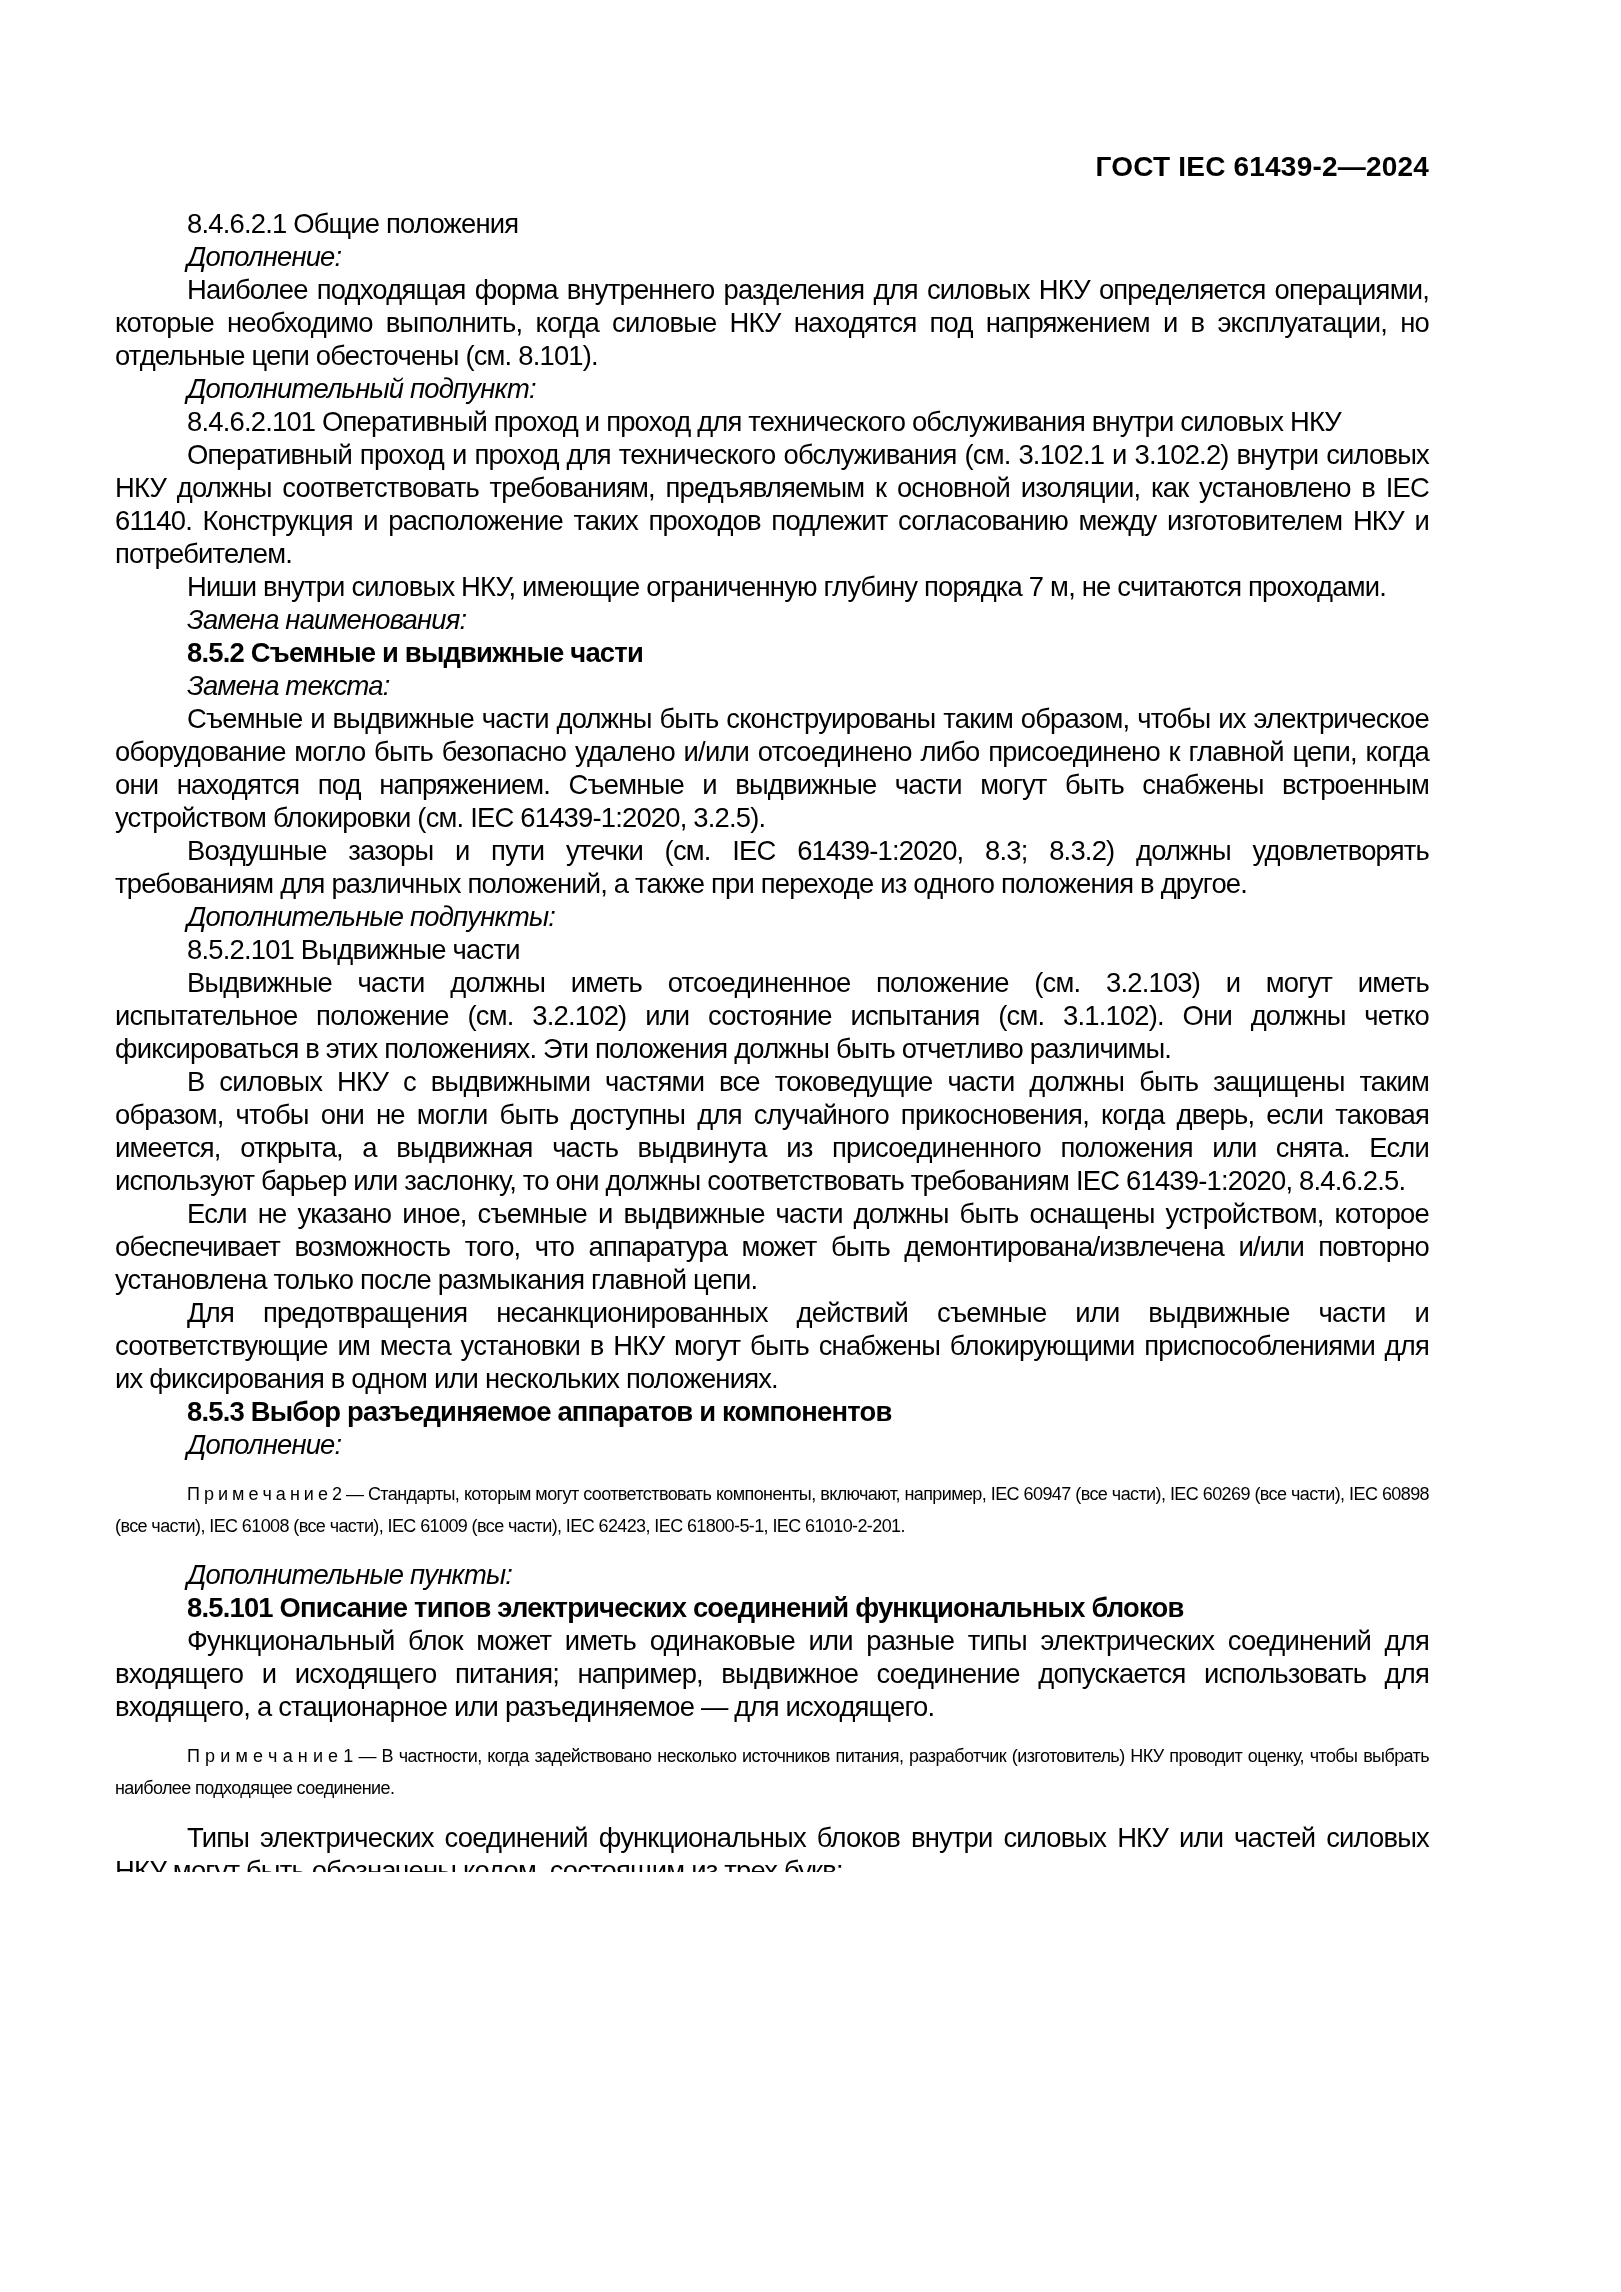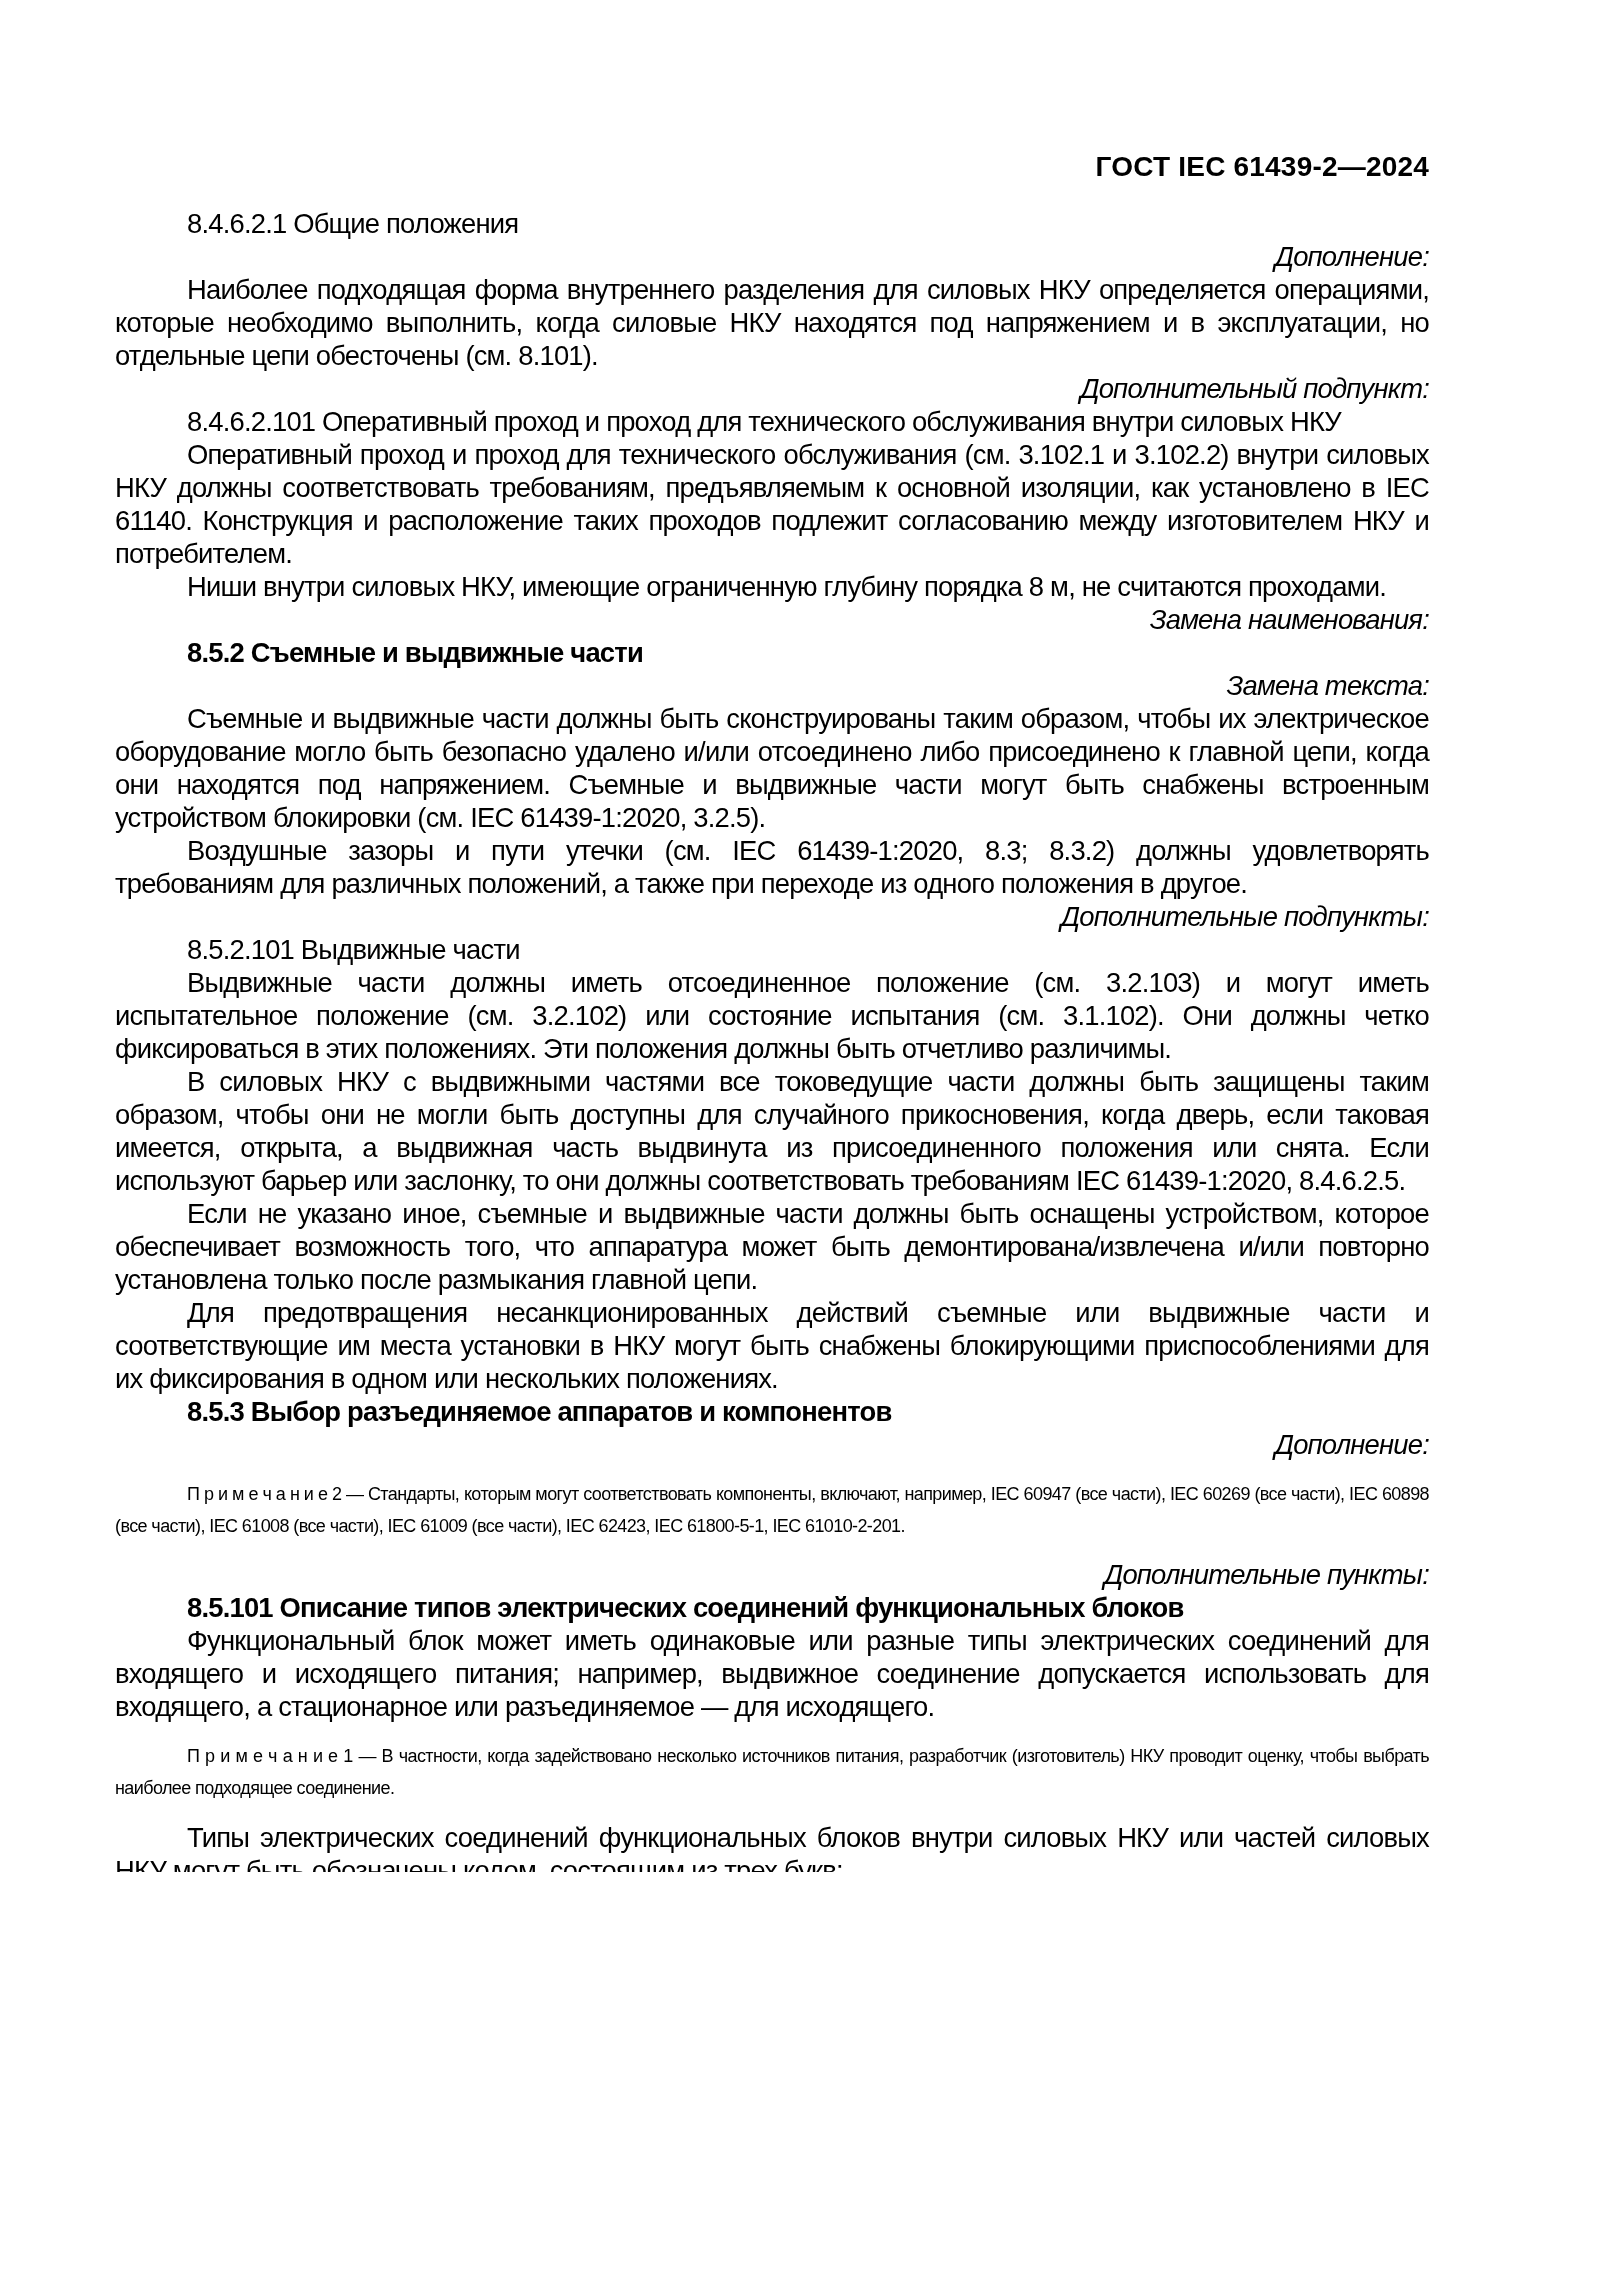--- a/index.html
+++ b/index.html
@@ -43,21 +43,21 @@
   }
   .textblock p.h {
     text-align: left;
   }
   .textblock p.bold {
     font-weight: 700;
     text-align: left;
   }
   .textblock p.italic {
     font-style: italic;
-    text-align: right;
+    text-align: left;
   }
   .textblock p.note {
     font-size: 18px;
     line-height: 32px;
     letter-spacing: -0.6px;
     margin: 16.7px 0 16.7px 0;
   }
   .pagenum {
     position: absolute;
     top: 2070px;
@@ -72,21 +72,21 @@
 <div class="page">
   <div class="textblock">
     <div class="doc-header">ГОСТ IEC 61439-2—2024</div>
 
     <p class="h first">8.4.6.2.1 Общие положения</p>
     <p class="italic">Дополнение:</p>
     <p class="body">Наиболее подходящая форма внутреннего разделения для силовых НКУ определяется операциями, которые необходимо выполнить, когда силовые НКУ находятся под напряжением и в эксплуатации, но отдельные цепи обесточены (см. 8.101).</p>
     <p class="italic">Дополнительный подпункт:</p>
     <p class="h">8.4.6.2.101 Оперативный проход и проход для технического обслуживания внутри силовых НКУ</p>
     <p class="body">Оперативный проход и проход для технического обслуживания (см. 3.102.1 и 3.102.2) внутри силовых НКУ должны соответствовать требованиям, предъявляемым к основной изоляции, как установлено в IEC 61140. Конструкция и расположение таких проходов подлежит согласованию между изготовителем НКУ и потребителем.</p>
-    <p class="body">Ниши внутри силовых НКУ, имеющие ограниченную глубину порядка 8 м, не считаются проходами.</p>
+    <p class="body">Ниши внутри силовых НКУ, имеющие ограниченную глубину порядка 7 м, не считаются проходами.</p>
     <p class="italic">Замена наименования:</p>
     <p class="bold">8.5.2 Съемные и выдвижные части</p>
     <p class="italic">Замена текста:</p>
     <p class="body">Съемные и выдвижные части должны быть сконструированы таким образом, чтобы их электрическое оборудование могло быть безопасно удалено и/или отсоединено либо присоединено к главной цепи, когда они находятся под напряжением. Съемные и выдвижные части могут быть снабжены встроенным устройством блокировки (см. IEC 61439-1:2020, 3.2.5).</p>
     <p class="body">Воздушные зазоры и пути утечки (см. IEC 61439-1:2020, 8.3; 8.3.2) должны удовлетворять требованиям для различных положений, а также при переходе из одного положения в другое.</p>
     <p class="italic">Дополнительные подпункты:</p>
     <p class="h">8.5.2.101 Выдвижные части</p>
     <p class="body">Выдвижные части должны иметь отсоединенное положение (см. 3.2.103) и могут иметь испытательное положение (см. 3.2.102) или состояние испытания (см. 3.1.102). Они должны четко фиксироваться в этих положениях. Эти положения должны быть отчетливо различимы.</p>
     <p class="body">В силовых НКУ с выдвижными частями все токоведущие части должны быть защищены таким образом, чтобы они не могли быть доступны для случайного прикосновения, когда дверь, если таковая имеется, открыта, а выдвижная часть выдвинута из присоединенного положения или снята. Если используют барьер или заслонку, то они должны соответствовать требованиям IEC 61439-1:2020, 8.4.6.2.5.</p>
     <p class="body">Если не указано иное, съемные и выдвижные части должны быть оснащены устройством, которое обеспечивает возможность того, что аппаратура может быть демонтирована/извлечена и/или повторно установлена только после размыкания главной цепи.</p>

